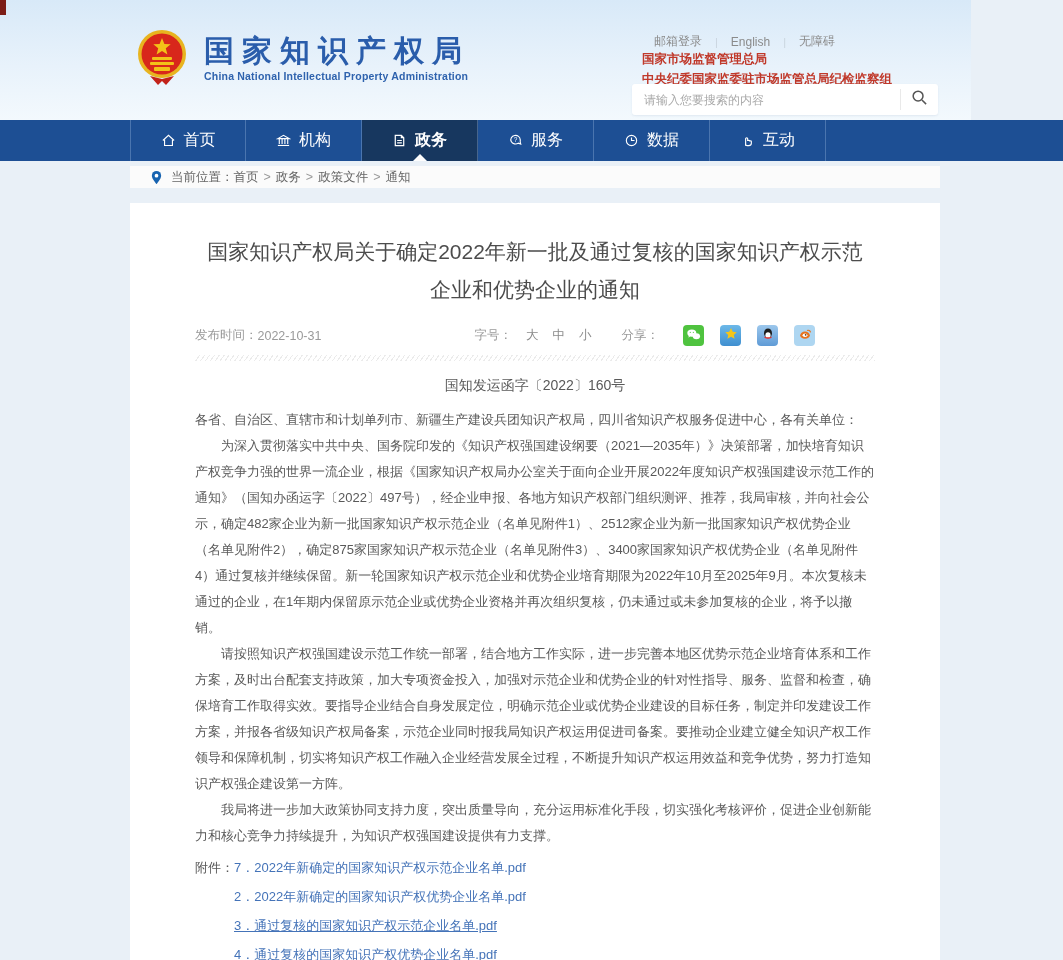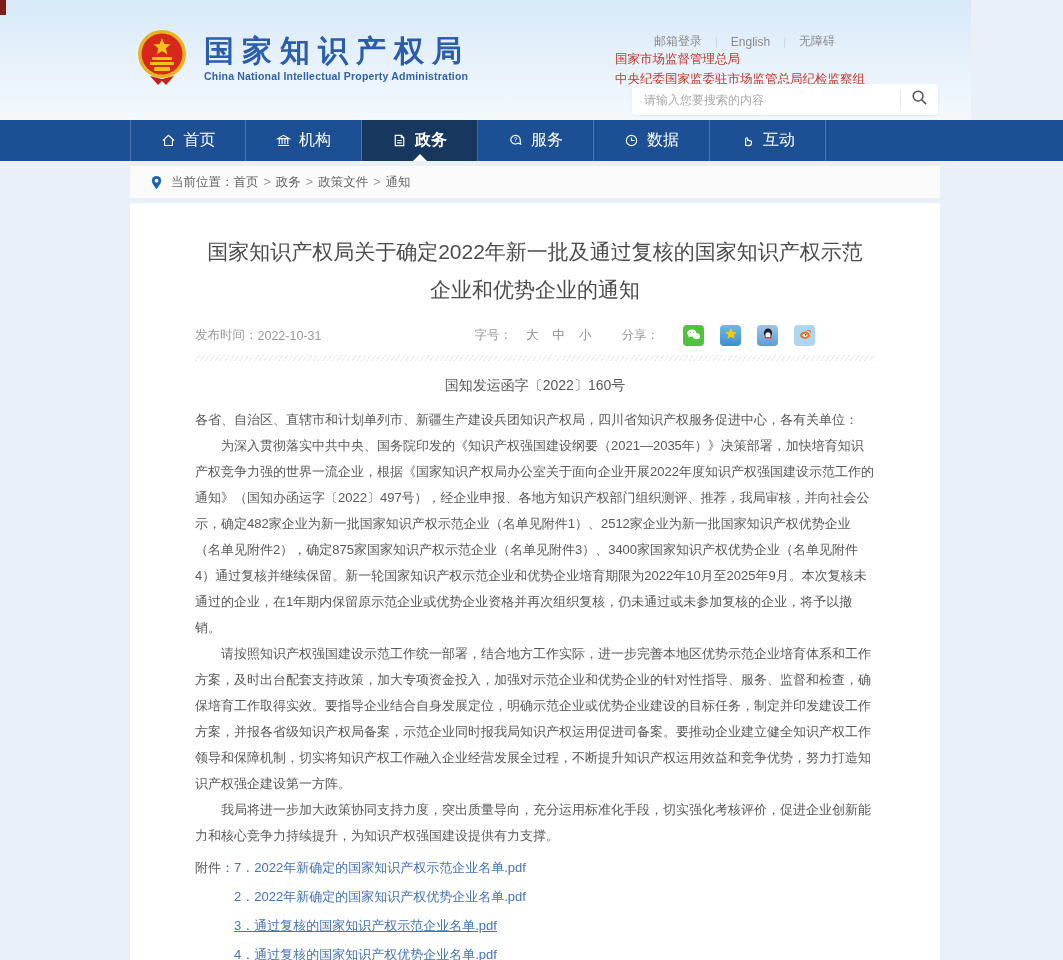--- a/index.html
+++ b/index.html
@@ -17,21 +17,21 @@
   }
   .corner-mark { position:absolute; left:0; top:0; width:6px; height:15px; background:#7c1d17; }
   .logo-row { position:absolute; left:134px; top:27px; display:flex; align-items:center; }
   .emblem-wrap { width:56px; height:62px; flex:0 0 auto; }
   .logo-text { margin-left:14px; }
   .logo-title { color:#2a5dab; font-size:30px; font-weight:bold; letter-spacing:8px; line-height:1.1; white-space:nowrap; }
   .logo-sub { color:#2f63ae; font-size:10.5px; font-weight:bold; margin-top:3px; letter-spacing:0.2px; }
   .top-links { position:absolute; top:33px; right:123px; display:flex; align-items:center; font-size:12px; color:#8b8b8b; }
   .top-links .lnk { padding:0 13px; cursor:pointer; white-space:nowrap; }
   .top-links .divider { color:#c9d4de; font-size:11px; }
-  .red-links { position:absolute; left:615px; top:49px; font-size:12.5px; line-height:1.6; color:#c0392b; }
+  .red-links { position:absolute; left:642px; top:49px; font-size:12.5px; line-height:1.6; color:#c0392b;font-weight:bold; }
   .red-links div { cursor:pointer; white-space:nowrap; }
   .search {
     position:absolute; left:632px; top:84px; width:306px; height:31px;
     background:#ffffff; border-radius:3px; display:flex; align-items:center;
     box-shadow:0 1px 2px rgba(120,150,180,.15);
     gap:14px;
   }
   .search input { flex:1; height:100%; border:0; outline:0; background:transparent; padding:0 12px; font-size:12px; color:#444; font-family:inherit; }
   .search input::placeholder { color:#a9a9a9; }
   .search-btn { width:38px; height:21px; border-left:1px solid #e9e9e9; display:flex; align-items:center; justify-content:center; cursor:pointer; }
@@ -47,21 +47,21 @@
   }
   .nav-item:first-child { border-left:1px solid rgba(160,190,225,.35); }
   .nav-item.active { background:#17375f; font-weight:bold; }
   .nav-item.active::after {
     content:""; position:absolute; bottom:0; left:50%; margin-left:-7px;
     border-left:7px solid transparent; border-right:7px solid transparent; border-bottom:7px solid #fdfdfd;
   }
   .nav-ic { display:flex; align-items:center; }
   
   .breadcrumb {
-    position:absolute; top:166px; left:130px; width:810px; height:32px;
+    position:absolute; top:166px; left:130px; width:810px; height:22px;
     background:#fbfbfb; display:flex; align-items:center; padding-left:20px;
     font-size:12.5px; color:#666;
   }
   .breadcrumb .pin { margin-right:8px; display:flex; align-items:center; }
   .breadcrumb .crumb { cursor:pointer; }
   .breadcrumb .sep { margin:0 5px; color:#999; }
   
   .card {
     position:absolute; top:203px; left:130px; width:810px; height:757px;
     background:#ffffff; padding:0 65px; overflow:hidden;

